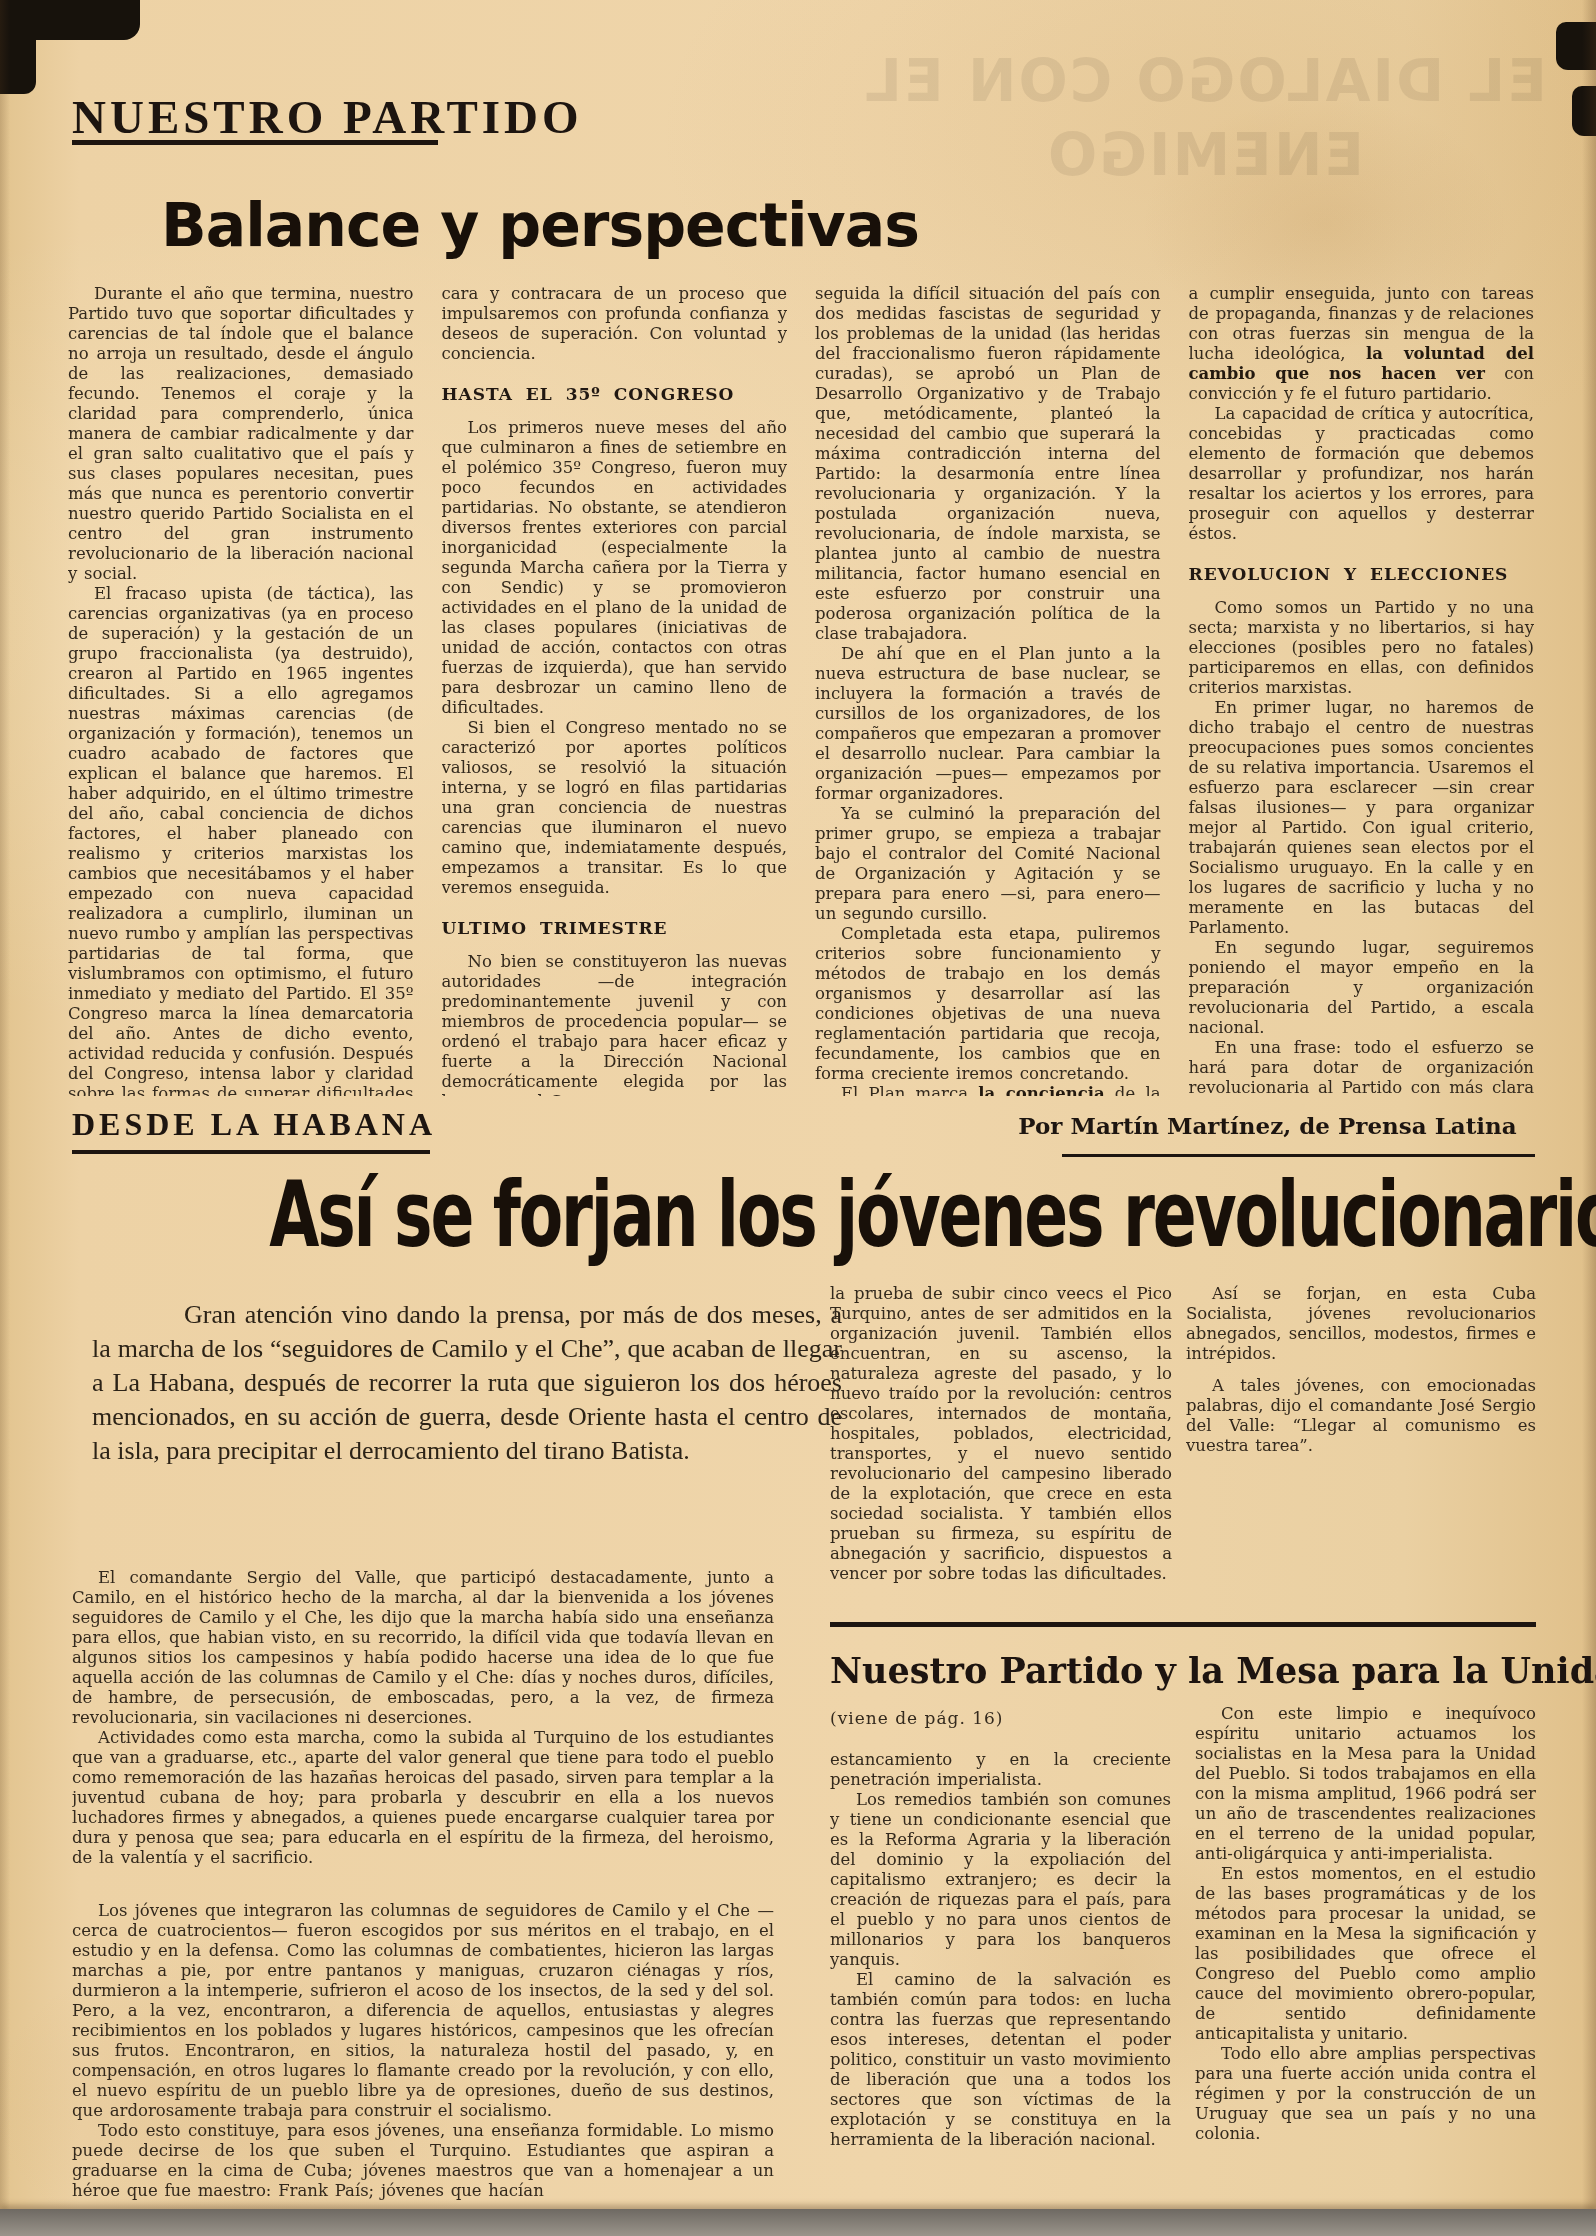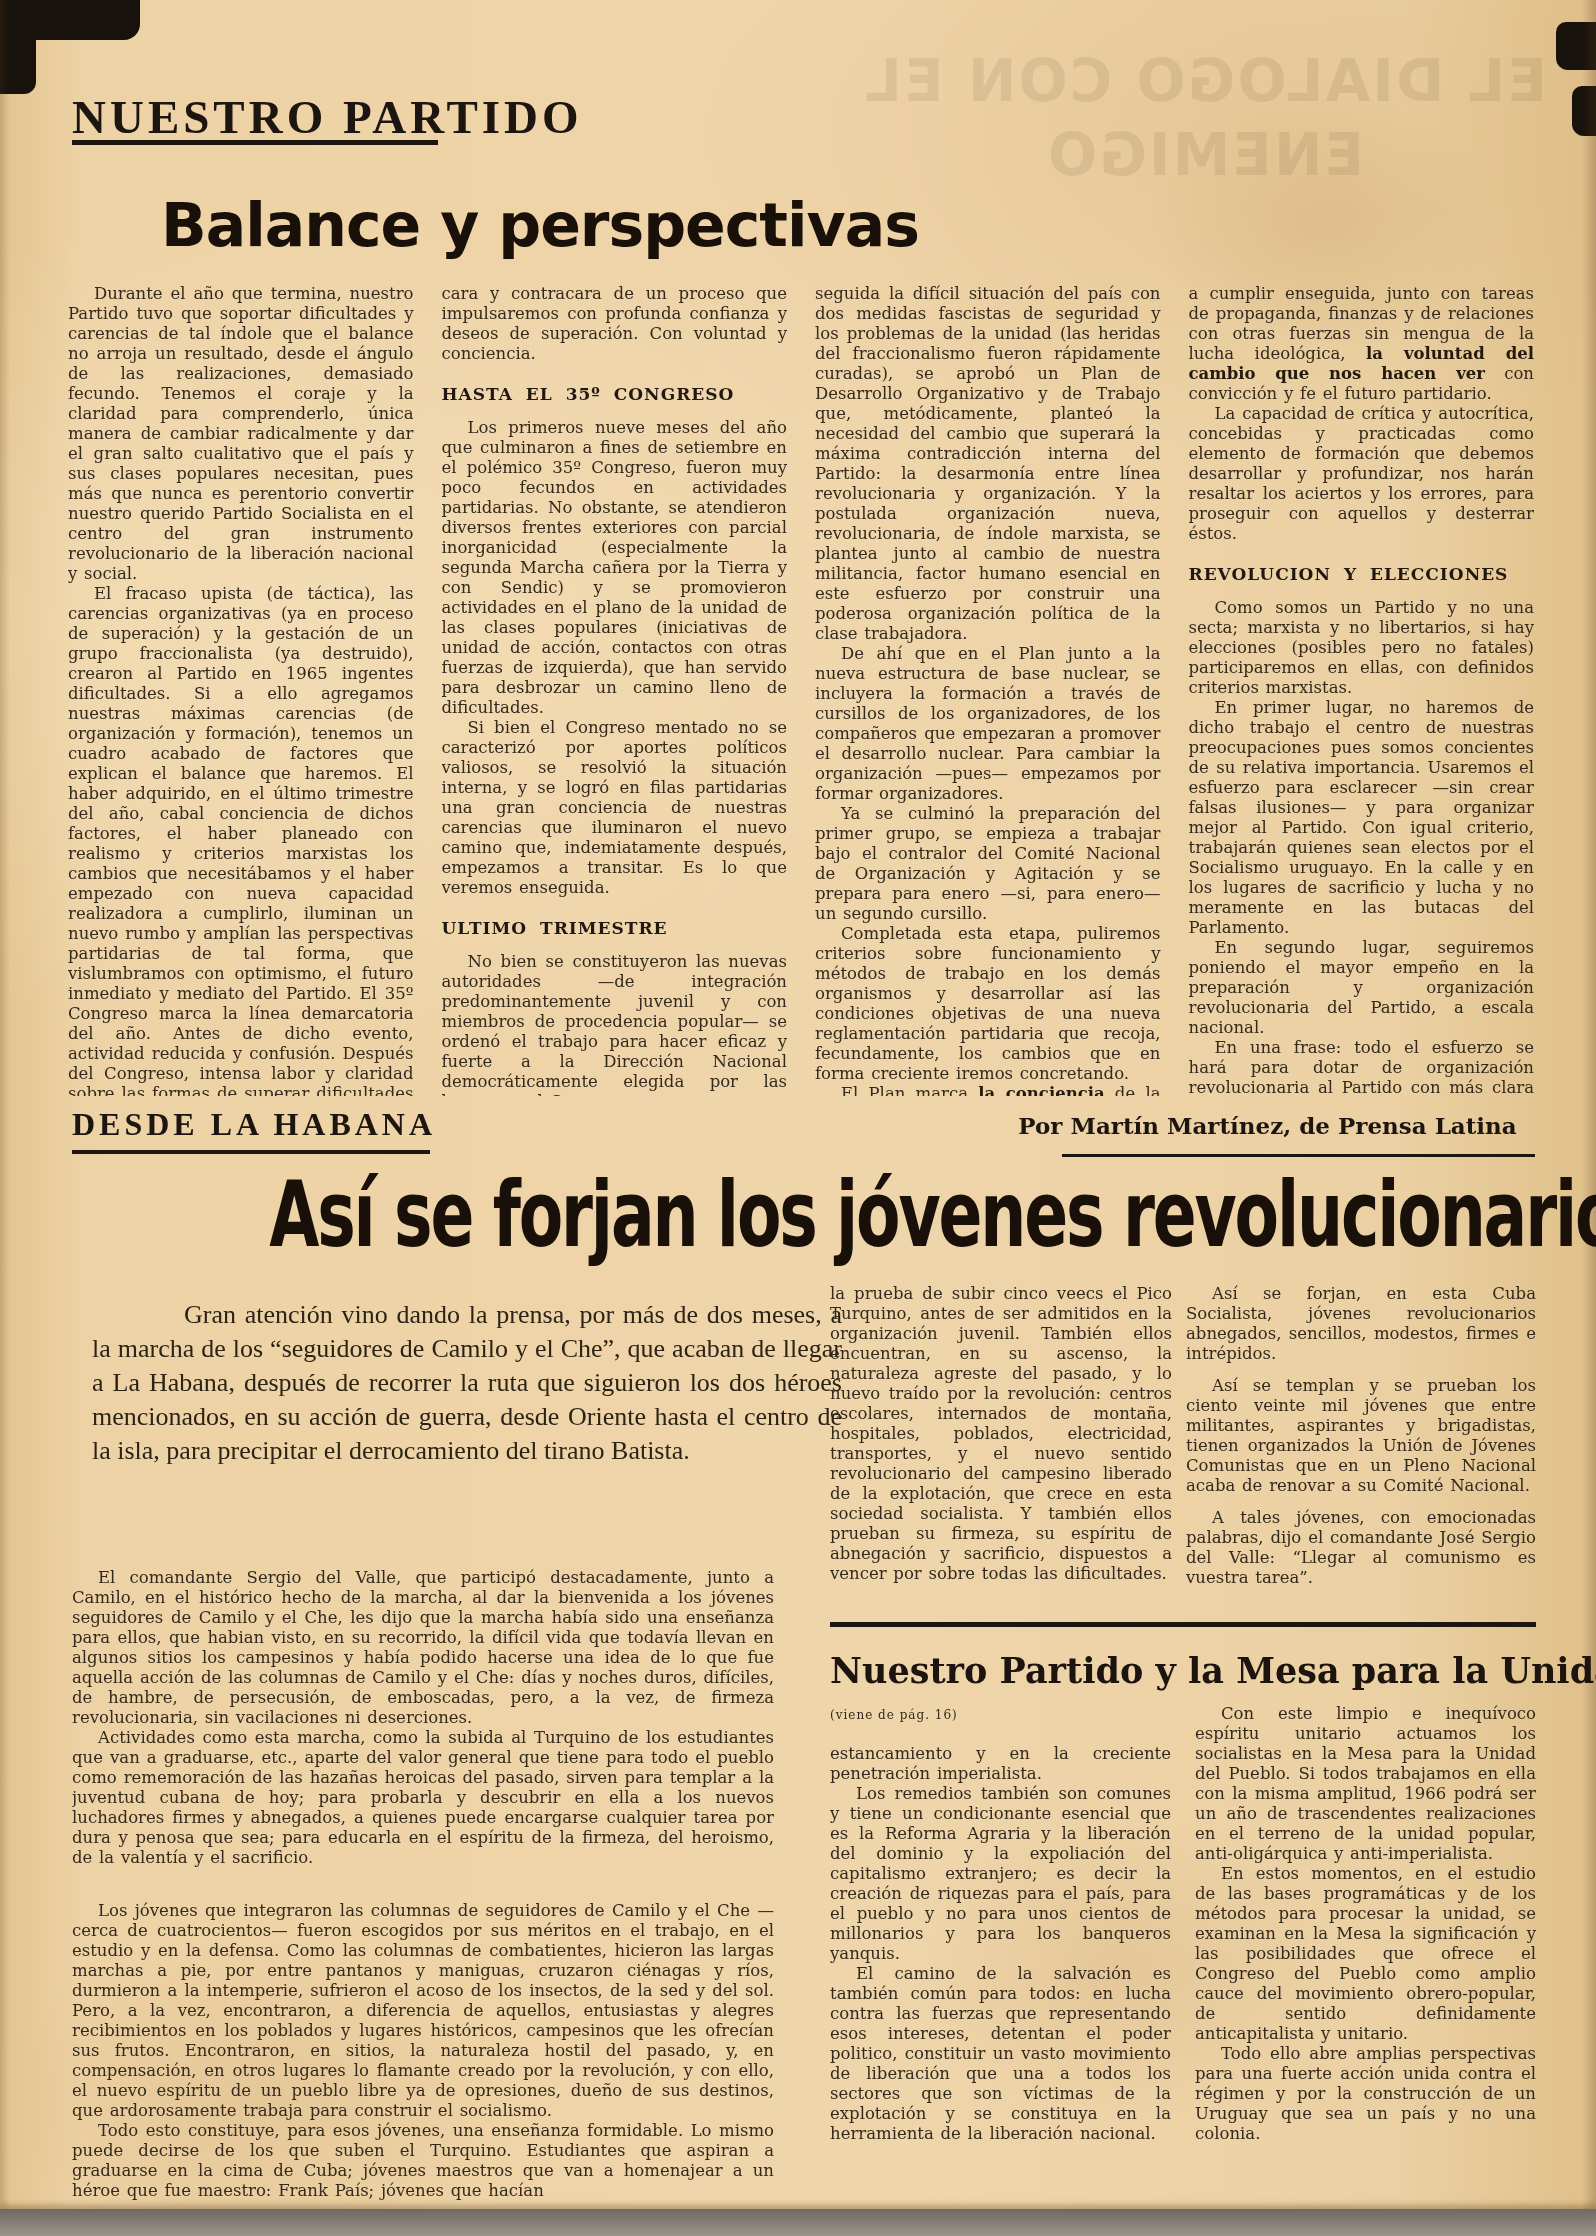--- a/index.html
+++ b/index.html
@@ -102,21 +102,21 @@
     position:absolute;left:830px;top:1650px;width:706px;margin:0;
     font-family:"DejaVu Serif", serif;font-weight:bold;font-size:35px;
     color:#1d1410;text-align:center;white-space:nowrap;
   }
   .unidad-cols{
     position:absolute;left:830px;top:1704px;width:706px;height:524px;
     display:flex;gap:24px;overflow:hidden;
   }
   .unidad-cols .col{flex:1 1 0;overflow:hidden;}
   .viene{
-    font-size:12px;margin:4px 0 22px 0;color:#33291d;letter-spacing:1px;
+    font-size:17px;margin:4px 0 22px 0;color:#33291d;letter-spacing:1px;
   }
   b{font-weight:bold;color:#23190f;}
 </style>
 </head>
 <body>
 
 <div class="page">
 
   <div class="ghost">EL DIALOGO CON EL ENEMIGO</div>
   <div class="mark mark-tl-a"></div>
@@ -205,21 +205,20 @@
 
   <div class="colc bodytxt">
     <div class="flush-first">
         <p>la prueba de subir cinco veecs el Pico Turquino, antes de ser admitidos en la organización juvenil. También ellos encuentran, en su ascenso, la naturaleza agreste del pasado, y lo nuevo traído por la revolución: centros escolares, internados de montaña, hospitales, poblados, electricidad, transportes, y el nuevo sentido revolucionario del campesino liberado de la explotación, que crece en esta sociedad socialista. Y también ellos prueban su firmeza, su espíritu de abnegación y sacrificio, dispuestos a vencer por sobre todas las dificultades.</p>
       </div>
   </div>
 
   <div class="cold bodytxt">
     <div>
         <p>Así se forjan, en esta Cuba Socialista, jóvenes revolucionarios abnegados, sencillos, modestos, firmes e intrépidos.</p>
-        <p>Así se templan y se prueban los ciento veinte mil jóvenes que entre militantes, aspirantes y brigadistas, tienen organizados la Unión de Jóvenes Comunistas que en un Pleno Nacional acaba de renovar a su Comité Nacional.</p>
         <p>A tales jóvenes, con emocionadas palabras, dijo el comandante José Sergio del Valle: “Llegar al comunismo es vuestra tarea”.</p>
       </div>
   </div>
 
   <div class="rule rule-unidad"></div>
   <h2 class="unidad-head">Nuestro Partido y la Mesa para la Unidad</h2>
 
   <div class="unidad-cols bodytxt">
     <div class="col">
       <div class="viene">(viene de pág. 16)</div>

